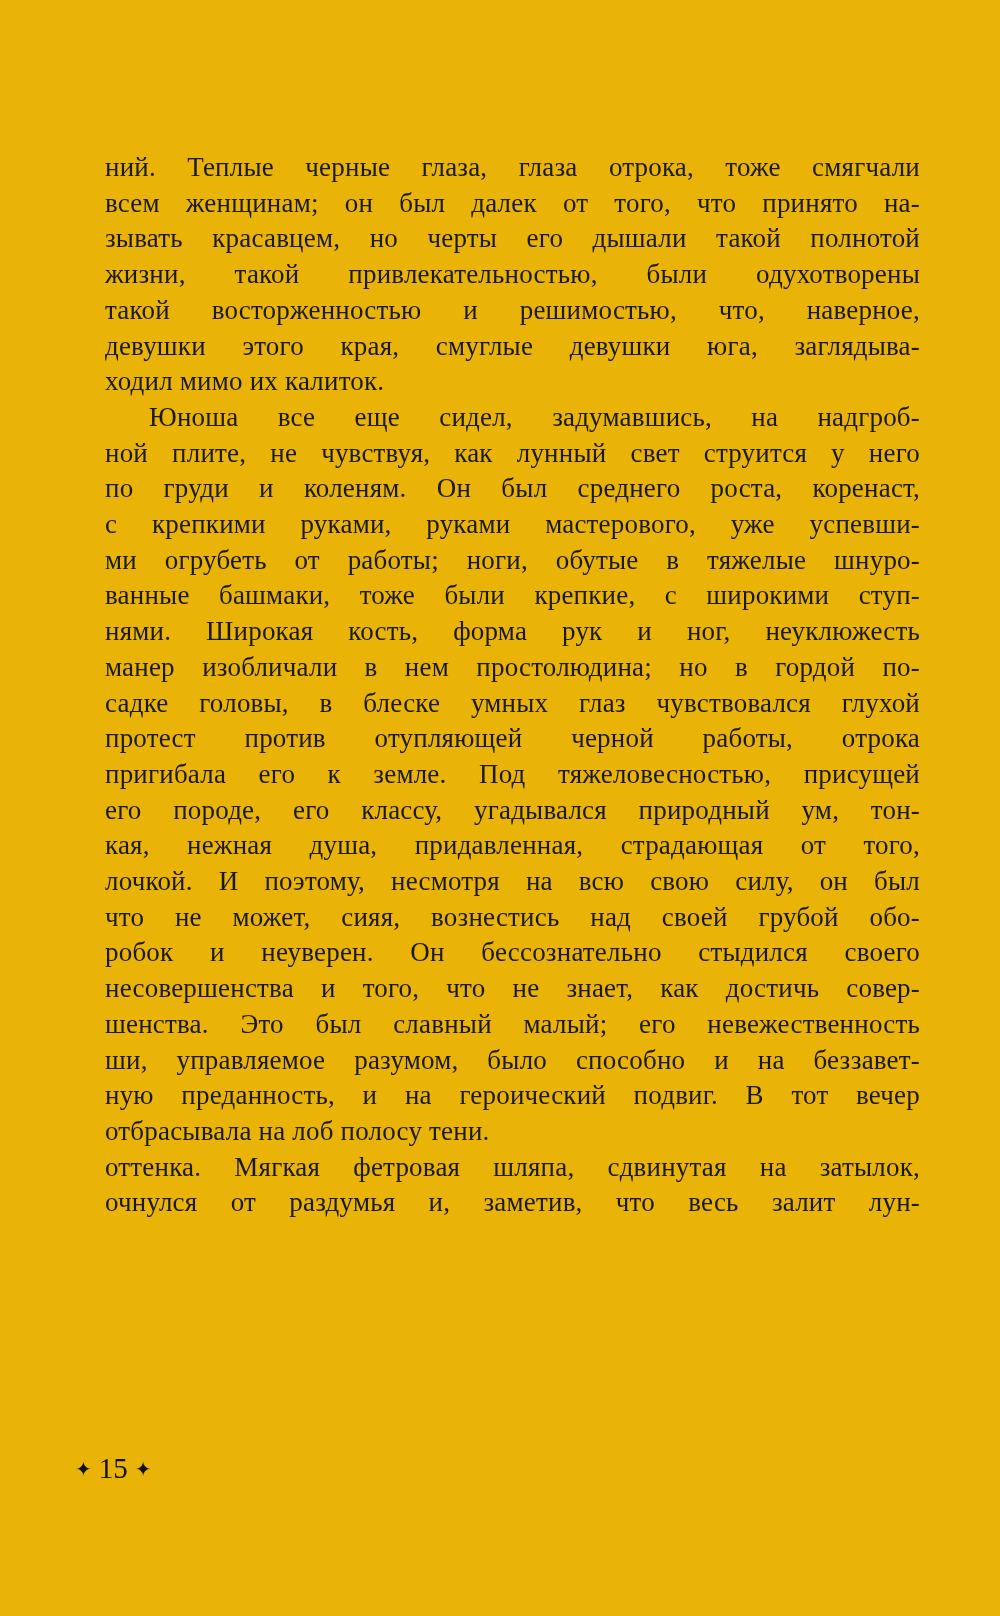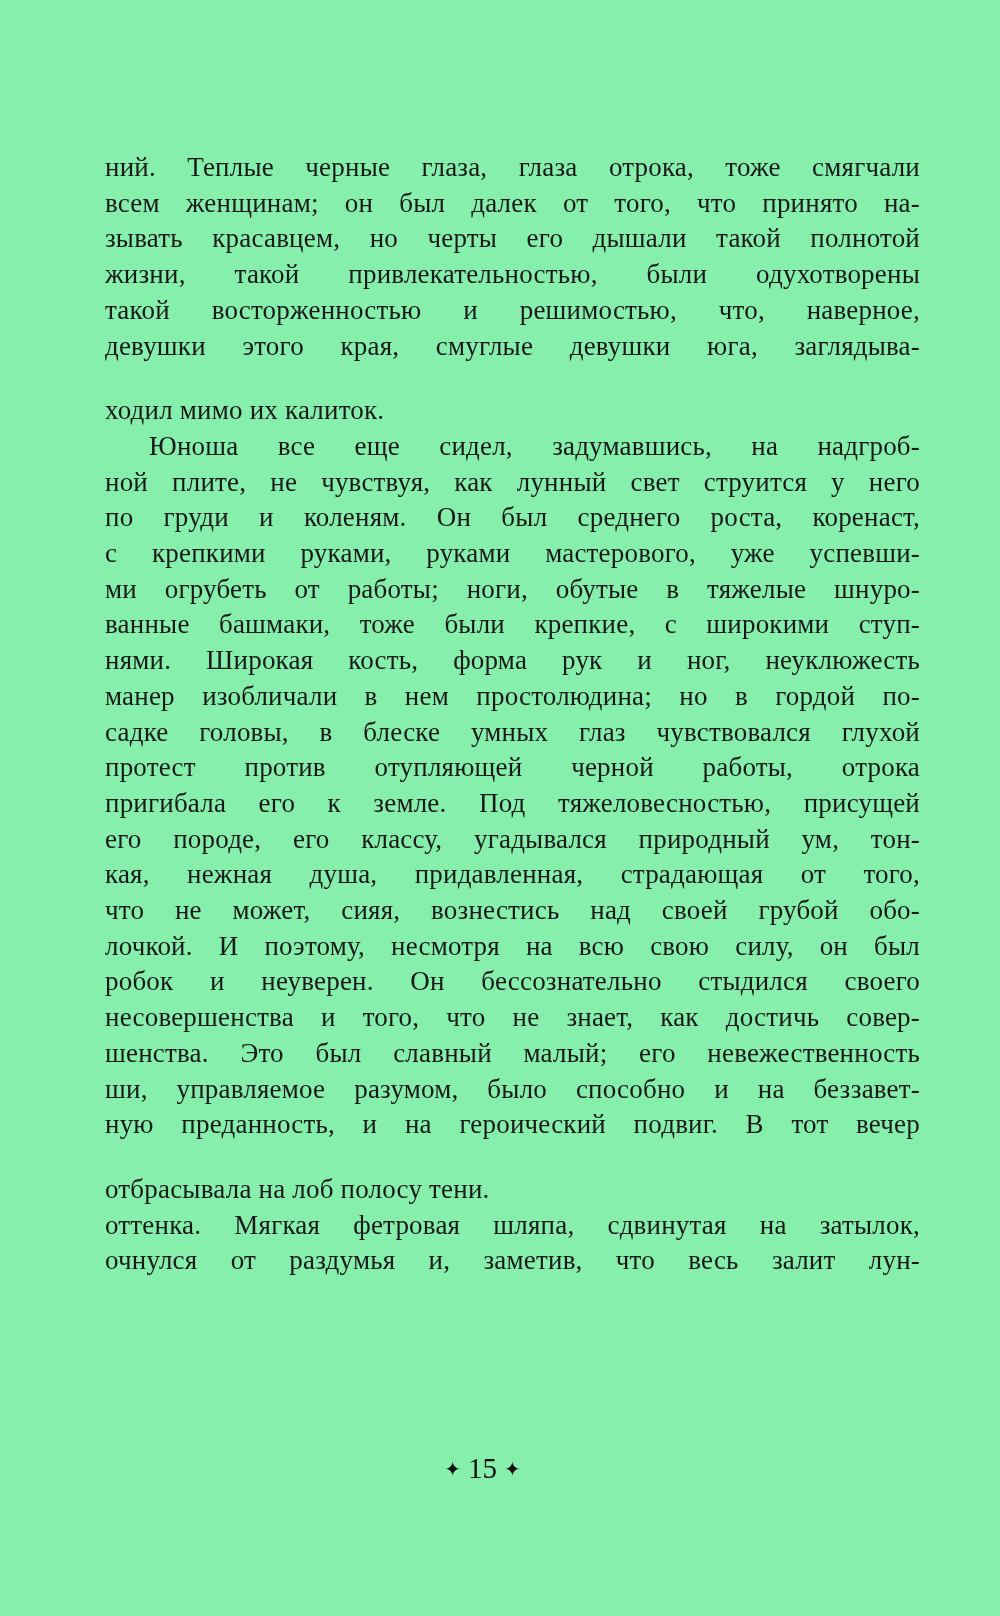--- a/index.html
+++ b/index.html
@@ -4,21 +4,21 @@
 <style>
   html, body {
     margin: 0;
     padding: 0;
     background: #ffffff;
   }
   .page {
     position: relative;
     width: 1000px;
     height: 1616px;
-    background: #86efac;
+    background: #eab308;
     overflow: hidden;
     font-family: "Liberation Serif", "DejaVu Serif", serif;
     color: #1a1a1a;
   }
   .text-block {
     position: absolute;
     left: 105px;
     top: 150px;
     width: 815px;
     font-size: 27px;
@@ -27,31 +27,30 @@
   }
   .line {
     text-align: justify;
     text-align-last: justify;
     text-justify: inter-word;
     white-space: normal;
   }
   .line.para-end {
     text-align: left;
     text-align-last: left;
-    margin-top: 29px;
   }
   .line.indent {
     text-indent: 44px;
   }
   .footer {
     position: absolute;
     left: 105px;
     top: 1452px;
     width: 815px;
-    text-align: center;
+    text-align: left;
     transform: translateX(-30px);
     font-size: 29px;
     color: #111111;
   }
   .ornament {
     display: inline-block;
     font-size: 20px;
     vertical-align: 2px;
   }
   .ornament.left  { margin-right: 7px; }
@@ -79,22 +78,22 @@
       <div class="line">с крепкими руками, руками мастерового, уже успевши-</div>
       <div class="line">ми огрубеть от работы; ноги, обутые в тяжелые шнуро-</div>
       <div class="line">ванные башмаки, тоже были крепкие, с широкими ступ-</div>
       <div class="line">нями. Широкая кость, форма рук и ног, неуклюжесть</div>
       <div class="line">манер изобличали в нем простолюдина; но в гордой по-</div>
       <div class="line">садке головы, в блеске умных глаз чувствовался глухой</div>
       <div class="line">протест против отупляющей черной работы, отрока</div>
       <div class="line">пригибала его к земле. Под тяжеловесностью, присущей</div>
       <div class="line">его породе, его классу, угадывался природный ум, тон-</div>
       <div class="line">кая, нежная душа, придавленная, страдающая от того,</div>
+      <div class="line">лочкой. И поэтому, несмотря на всю свою силу, он был</div>
       <div class="line">что не может, сияя, вознестись над своей грубой обо-</div>
-      <div class="line">лочкой. И поэтому, несмотря на всю свою силу, он был</div>
       <div class="line">робок и неуверен. Он бессознательно стыдился своего</div>
       <div class="line">несовершенства и того, что не знает, как достичь совер-</div>
       <div class="line">шенства. Это был славный малый; его невежественность</div>
       <div class="line">ши, управляемое разумом, было способно и на беззавет-</div>
       <div class="line">ную преданность, и на героический подвиг. В тот вечер</div>
       <div class="line para-end">отбрасывала на лоб полосу тени.</div>
       <div class="line">оттенка. Мягкая фетровая шляпа, сдвинутая на затылок,</div>
       <div class="line">очнулся от раздумья и, заметив, что весь залит лун-</div>
     </div>
 

